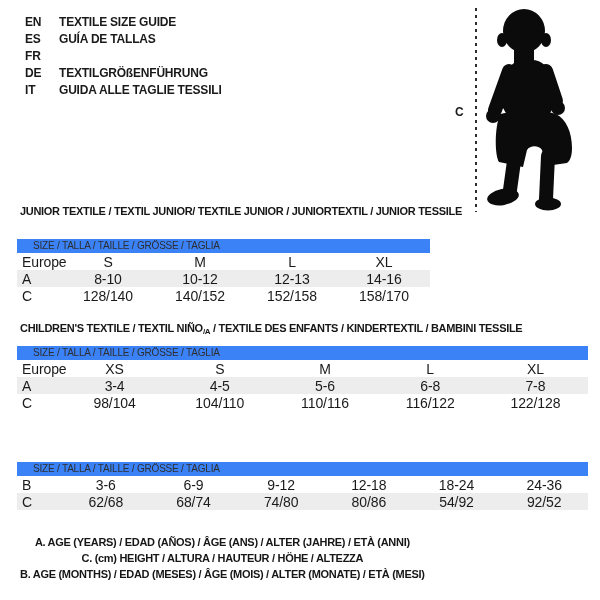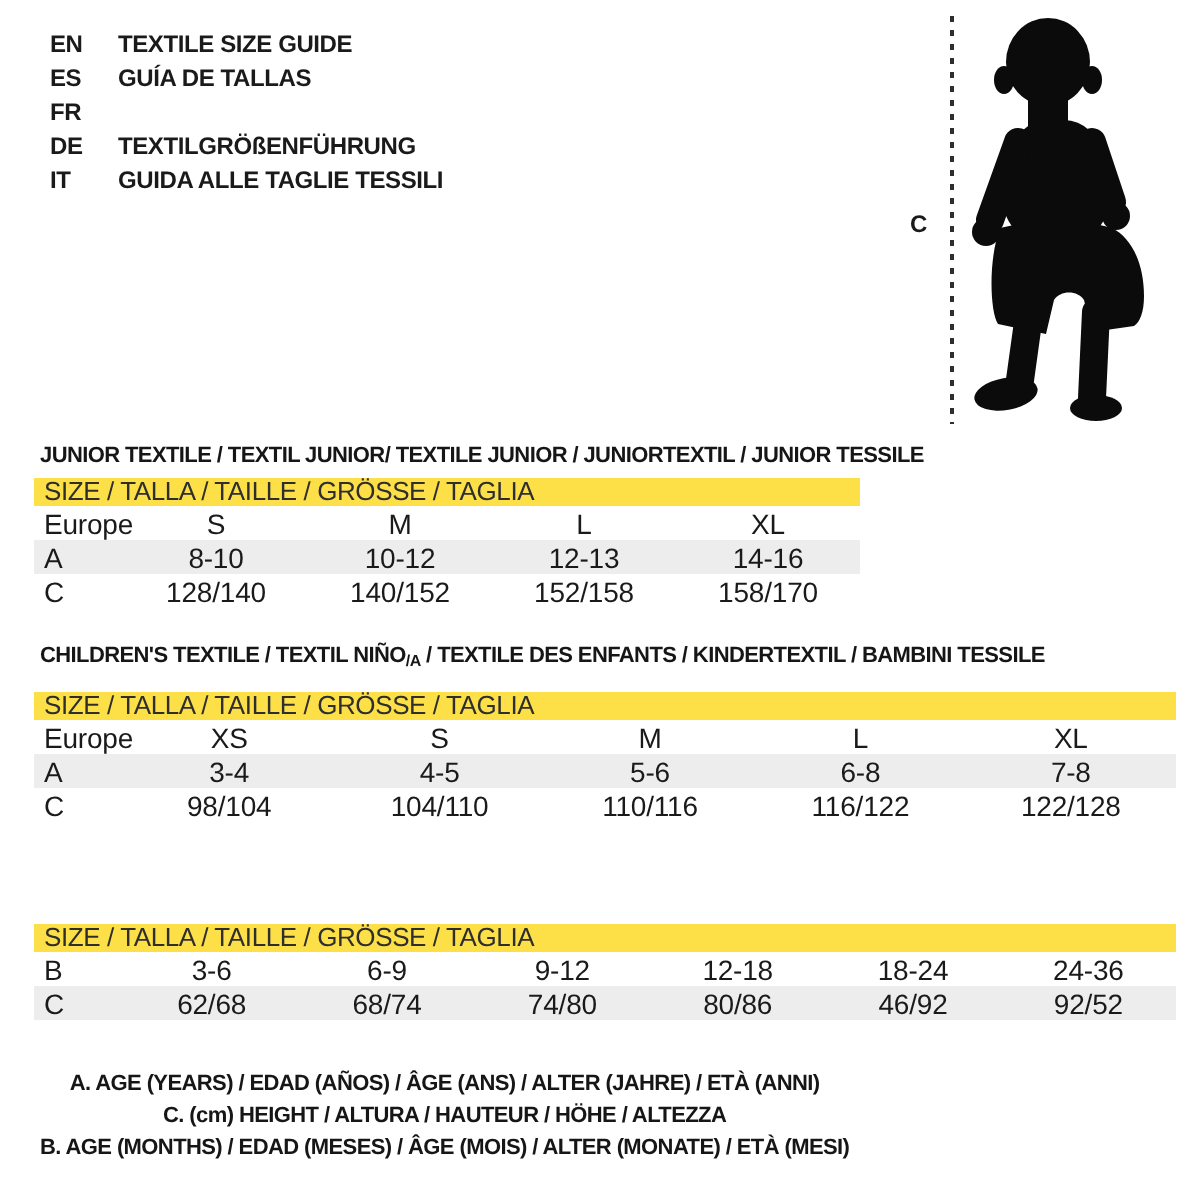--- a/index.html
+++ b/index.html
@@ -27,22 +27,22 @@
   .section-title {
     position:absolute; left:20px; font-size:11px; font-weight:bold;
     letter-spacing:-0.3px; white-space:nowrap; color:#161616;
   }
   .section-title .title-line { line-height:15px; }
   .sub-a { font-size:8px; vertical-align:-2px; }
 
   
   .size-table { position:absolute; left:17px; }
   .table-header {
-    background:#fde047; height:14px; line-height:14px;
-    font-size:13px; color:#2e2e2e; padding-left:5px;
+    background:#3b82f6; height:14px; line-height:14px;
+    font-size:10px; color:#2e2e2e; padding-left:16px;
     letter-spacing:-0.2px; white-space:nowrap; overflow:hidden;
   }
   .t-row { display:flex; height:17px; align-items:center; font-size:14px; letter-spacing:-0.1px; }
   .t-row.shaded { background:#ededed; }
   .t-label { width:45px; padding-left:5px; }
   .t-cell { flex:1; text-align:center; }
 
   
   .legend { position:absolute; left:20px; top:534px;text-align:center; }
   .legend-line { font-size:11px; font-weight:bold; line-height:16px;
@@ -94,21 +94,21 @@
       <path d="M66,150 L64,193"></path>
     </g>
     <g fill="#0b0b0b">
       <circle cx="11" cy="110" r="7"></circle>
       <circle cx="76" cy="102" r="7"></circle>
       <ellipse cx="21" cy="191" rx="16" ry="8" transform="rotate(-10 21 191)"></ellipse>
       <ellipse cx="66" cy="198" rx="13" ry="6.5"></ellipse>
     </g>
   </svg>
 
-  <h2 class="section-title" style="top:221px;">
+  <h2 class="section-title" style="top:204px;">
     <span class="title-line">JUNIOR TEXTILE / TEXTIL JUNIOR/ TEXTILE JUNIOR / JUNIORTEXTIL / JUNIOR TESSILE</span>
   </h2>
   <div class="size-table" style="top:239px; width:413px;">
     <div class="table-header">SIZE / TALLA / TAILLE / GRÖSSE / TAGLIA</div>
     <div class="t-row">
       <span class="t-label">Europe</span>
       <span class="t-cell">S</span>
       <span class="t-cell">M</span>
       <span class="t-cell">L</span>
       <span class="t-cell">XL</span>
@@ -170,21 +170,21 @@
       <span class="t-cell">12-18</span>
       <span class="t-cell">18-24</span>
       <span class="t-cell">24-36</span>
     </div>
     <div class="t-row shaded">
       <span class="t-label">C</span>
       <span class="t-cell">62/68</span>
       <span class="t-cell">68/74</span>
       <span class="t-cell">74/80</span>
       <span class="t-cell">80/86</span>
-      <span class="t-cell">46/92</span>
+      <span class="t-cell">54/92</span>
       <span class="t-cell">92/52</span>
     </div>
   </div>
 
   <div class="legend">
     <div class="legend-line">A. AGE (YEARS) / EDAD (AÑOS) / ÂGE (ANS) / ALTER (JAHRE) / ETÀ (ANNI)</div>
     <div class="legend-line">C. (cm) HEIGHT / ALTURA / HAUTEUR / HÖHE / ALTEZZA</div>
     <div class="legend-line">B. AGE (MONTHS) / EDAD (MESES) / ÂGE (MOIS) / ALTER (MONATE) / ETÀ (MESI)</div>
   </div>
 

